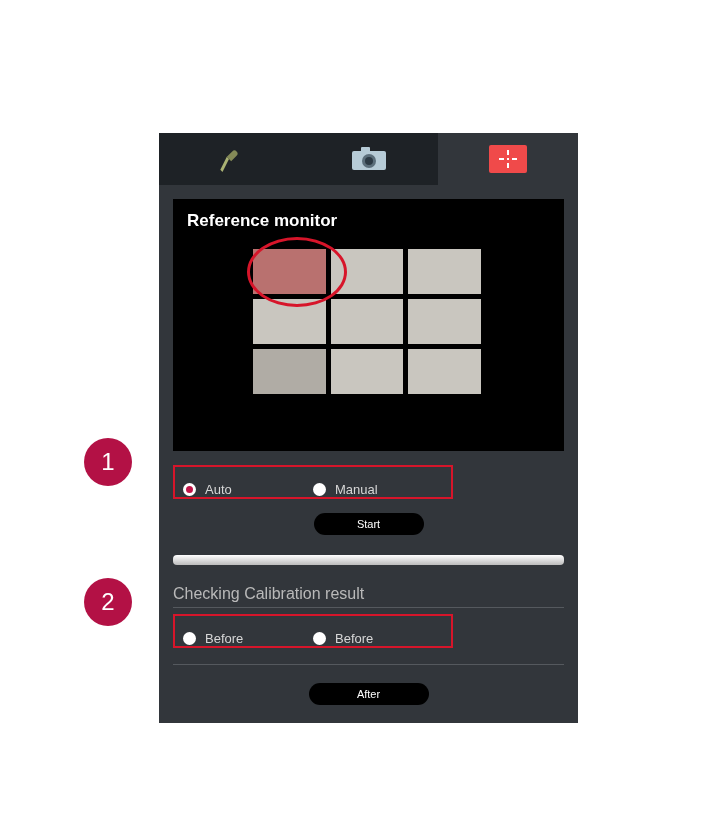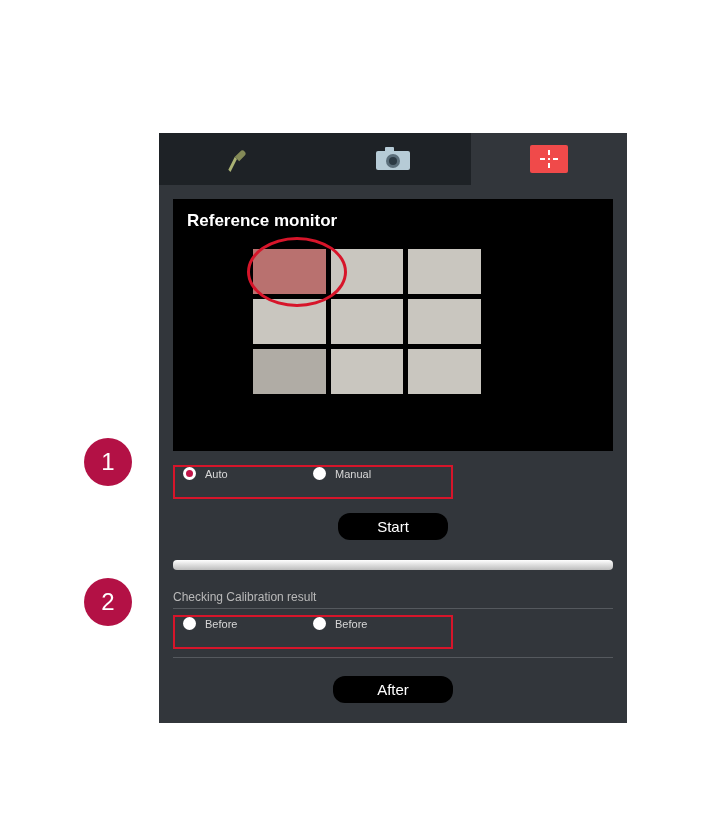--- a/index.html
+++ b/index.html
@@ -7,21 +7,21 @@
     width: 720px;
     height: 816px;
     background: #fff;
     font-family: Arial, sans-serif;
     position: relative;
   }
   .panel {
     position: absolute;
     left: 159px;
     top: 133px;
-    width: 468px;
+    width: 419px;
     height: 590px;
     background: #32363b;
   }
   
   .toolbar {
     display: flex;
     height: 52px;
     width: 100%;
   }
   .toolbar .tool {
@@ -83,23 +83,23 @@
     width: 100px; height: 70px;
     border: 3px solid #d7152a;
     border-radius: 50%;
   }
   
   .radio-row {
     margin: 14px 14px 0 14px;
     height: 34px;
     display: flex;
     padding: 0 8px;
-    align-items: flex-start;
+    align-items: flex-end;
     color: #d7d7d7;
-    font-size: 11px;
+    font-size: 13px;
   }
   .boxed {
     border: 2px solid #d7152a;
     width: 280px;
   }
   .radio-opt {
     display: flex;
     align-items: center;
     gap: 9px;
     width: 50%;
@@ -120,48 +120,48 @@
   .btn-row {
     margin: 14px 0 0 0;
     display: flex;
     justify-content: center;
     gap: 22px;
   }
   .btn {
     background: #000;
     color: #fff;
     border: none;
-    font-size: 15px;
+    font-size: 11px;
     border-radius: 12px;
     padding: 5px 26px;
     min-width: 110px;
     text-align: center;
     cursor: pointer;
   }
   .btn.wide { min-width: 150px; padding:5px 16px;}
   .btn.done { min-width: 120px; padding:5px 40px;}
   
   .progress-wrap {
     margin: 20px 14px 0 14px;
     height: 10px;
     background: linear-gradient(#fff,#bcbcbc);
     border-radius: 4px;
   }
   
   .section-label {
     margin: 20px 14px 0 14px;
     color: #b9b9b9;
-    font-size: 12px;
+    font-size: 16px;
     border-bottom: 1px solid #55595e;
     padding-bottom: 4px;
   }
   .row2 {
     margin-top: 6px;
     border-bottom: 1px solid #55595e;
-    padding-bottom: 8px;
+    padding-bottom: 16px;
     margin-left:14px; margin-right:14px;
   }
   .row2 .radio-row { margin:0; }
   
   .badge {
     position: absolute;
     width: 48px; height: 48px;
     border-radius: 50%;
     background: #b31145;
     color: #fff;

